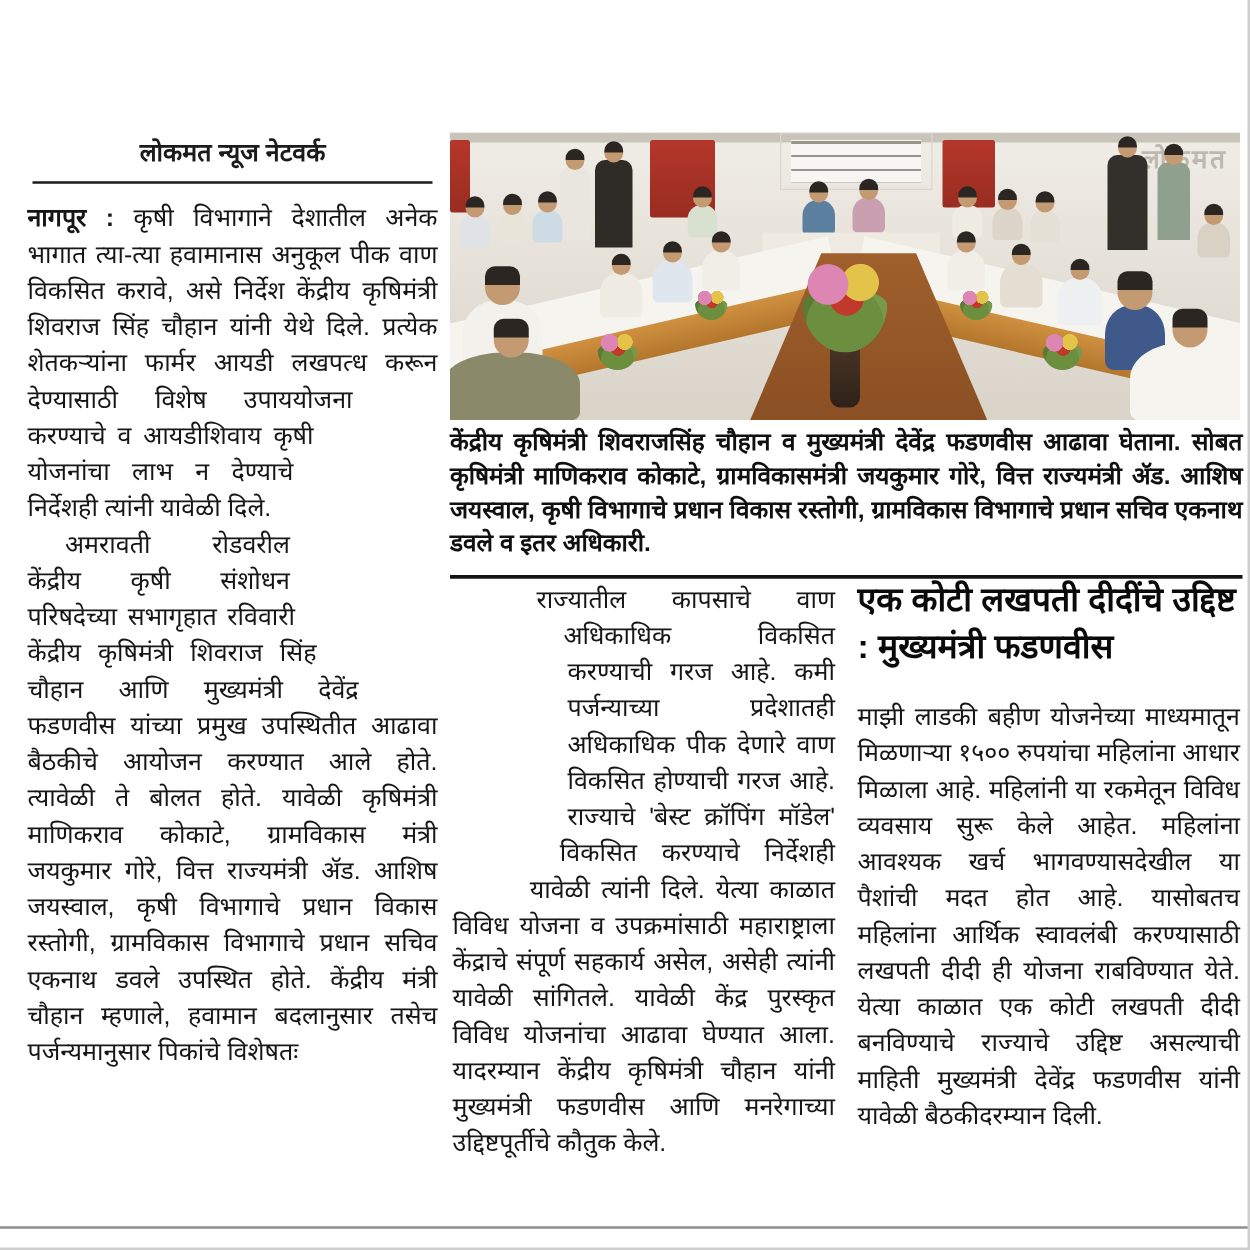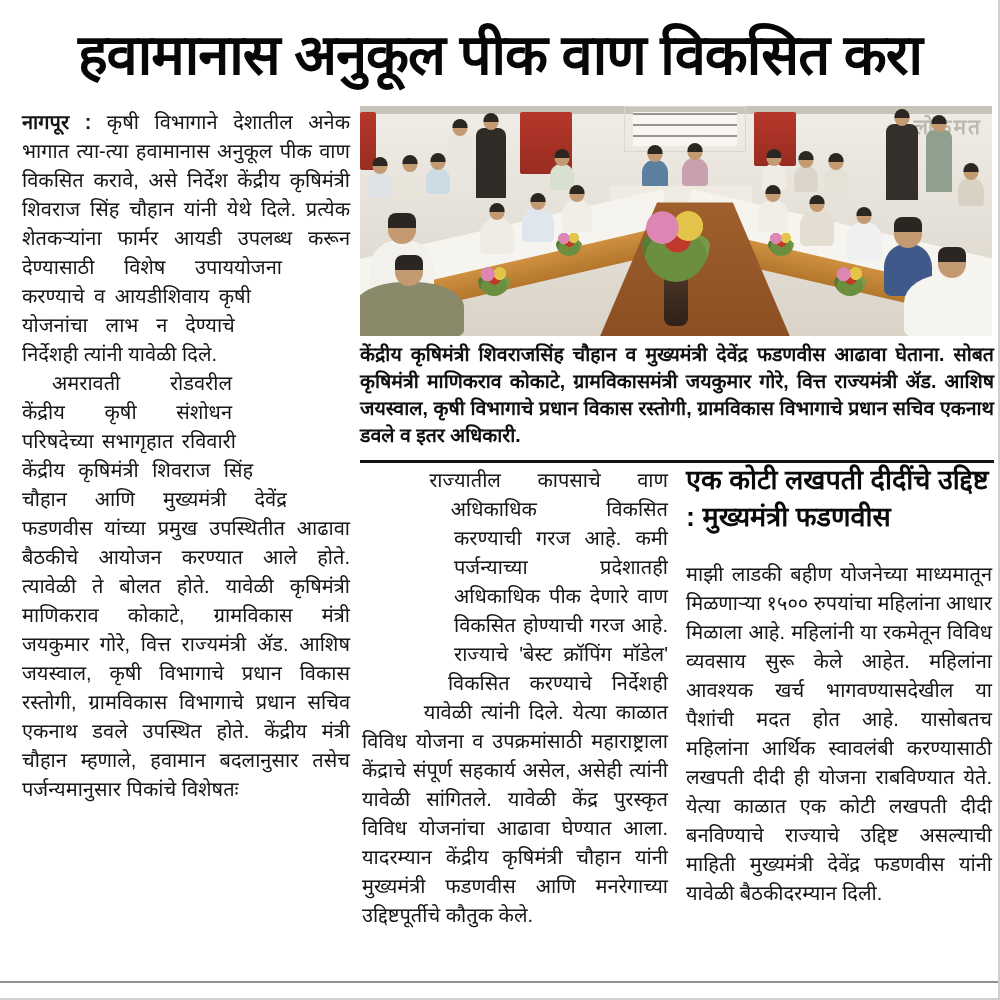--- a/index.html
+++ b/index.html
@@ -105,26 +105,26 @@
   
   .bottom-rule { position:absolute; left:0; top:981px; width:1000px; border-top:2px solid #8f8f8f; }
   .edge-right  { position:absolute; right:0; top:0; width:2px; height:1000px; background:#cfcfcf; }
   .edge-bottom { position:absolute; left:0; bottom:0; width:1000px; height:2px; background:#cfcfcf; }
 </style>
 </head>
 <body>
 
 <div class="page">
 
-  <h1 class="headline">हवामानास अनुकूल पीक वाण विकसित करा</h1>
 
   <div class="col1">
+    <div class="byline">लोकमत न्यूज नेटवर्क</div>
     <div class="bodytext">
       <div class="push-right"></div>
-      <p><span class="lead">नागपूर :</span> <span>कृषी विभागाने देशातील अनेक भागात त्या-त्या हवामानास अनुकूल पीक वाण विकसित करावे, असे निर्देश केंद्रीय कृषिमंत्री शिवराज सिंह चौहान यांनी येथे दिले. प्रत्येक शेतकऱ्यांना फार्मर आयडी उपलब्ध करून देण्यासाठी विशेष उपाययोजना करण्याचे व आयडीशिवाय कृषी योजनांचा लाभ न देण्याचे निर्देशही त्यांनी यावेळी दिले.</span></p>
+      <p><span class="lead">नागपूर :</span> <span>कृषी विभागाने देशातील अनेक भागात त्या-त्या हवामानास अनुकूल पीक वाण विकसित करावे, असे निर्देश केंद्रीय कृषिमंत्री शिवराज सिंह चौहान यांनी येथे दिले. प्रत्येक शेतकऱ्यांना फार्मर आयडी लखपत्ध करून देण्यासाठी विशेष उपाययोजना करण्याचे व आयडीशिवाय कृषी योजनांचा लाभ न देण्याचे निर्देशही त्यांनी यावेळी दिले.</span></p>
       <p>अमरावती रोडवरील केंद्रीय कृषी संशोधन परिषदेच्या सभागृहात रविवारी केंद्रीय कृषिमंत्री शिवराज सिंह चौहान आणि मुख्यमंत्री देवेंद्र फडणवीस यांच्या प्रमुख उपस्थितीत आढावा बैठकीचे आयोजन करण्यात आले होते. त्यावेळी ते बोलत होते. यावेळी कृषिमंत्री माणिकराव कोकाटे, ग्रामविकास मंत्री जयकुमार गोरे, वित्त राज्यमंत्री ॲड. आशिष जयस्वाल, कृषी विभागाचे प्रधान विकास रस्तोगी, ग्रामविकास विभागाचे प्रधान सचिव एकनाथ डवले उपस्थित होते. केंद्रीय मंत्री चौहान म्हणाले, हवामान बदलानुसार तसेच पर्जन्यमानुसार पिकांचे विशेषतः</p>
     </div>
   </div>
 
   <div class="photo">
     <div class="ph-ceiling"></div>
     <div class="ph-banner" style="left:0;top:6px;width:16px;height:58px"></div>
     <div class="ph-banner" style="left:160px;top:6px;width:52px;height:62px"></div>
     <div class="ph-textbanner" style="left:264px;top:0;width:122px;height:46px"></div>
     <div class="ph-banner" style="left:394px;top:6px;width:42px;height:54px"></div>

